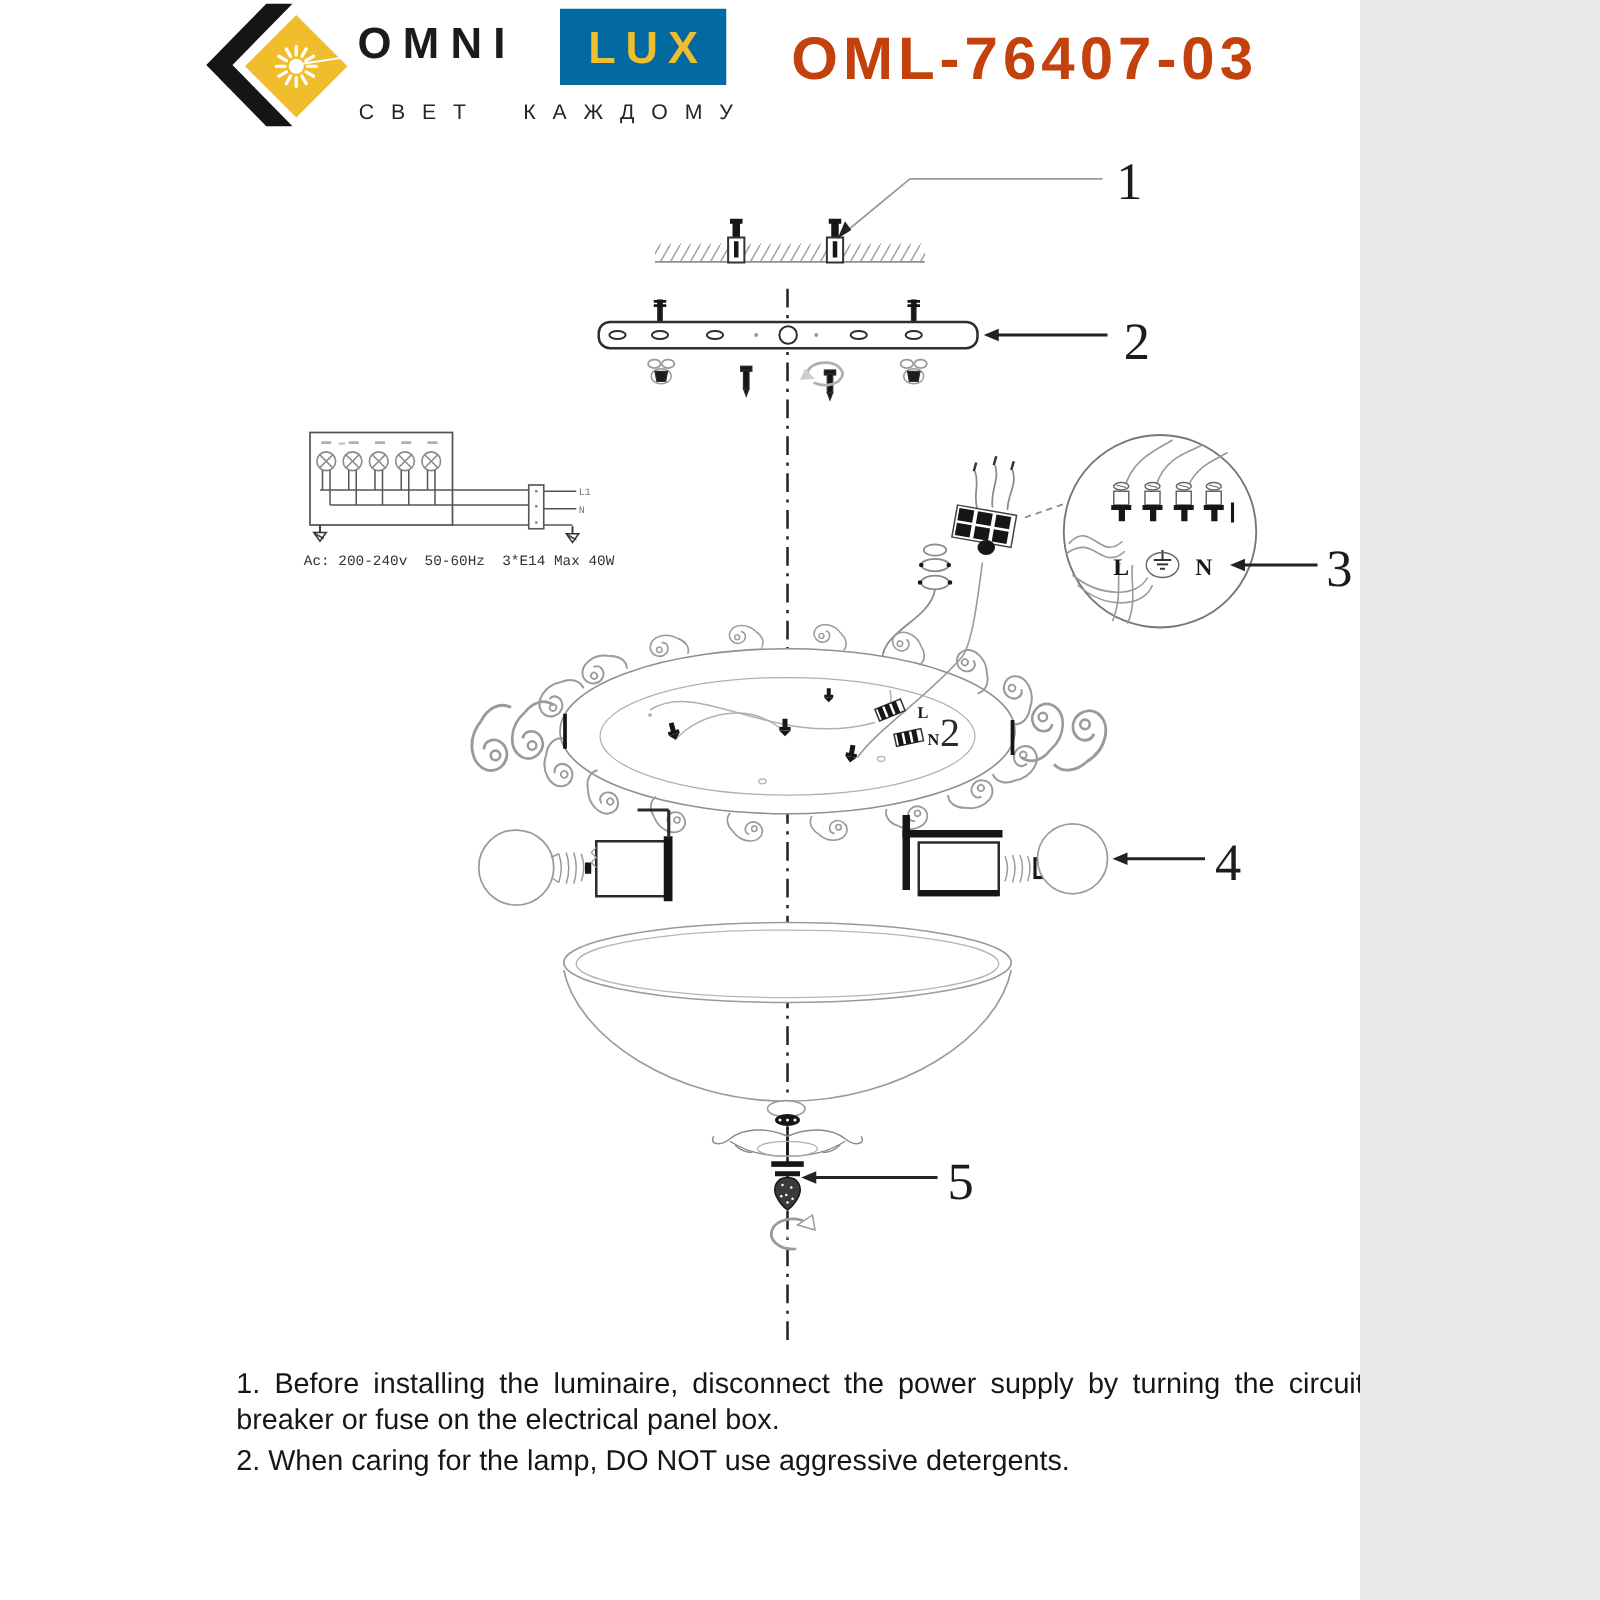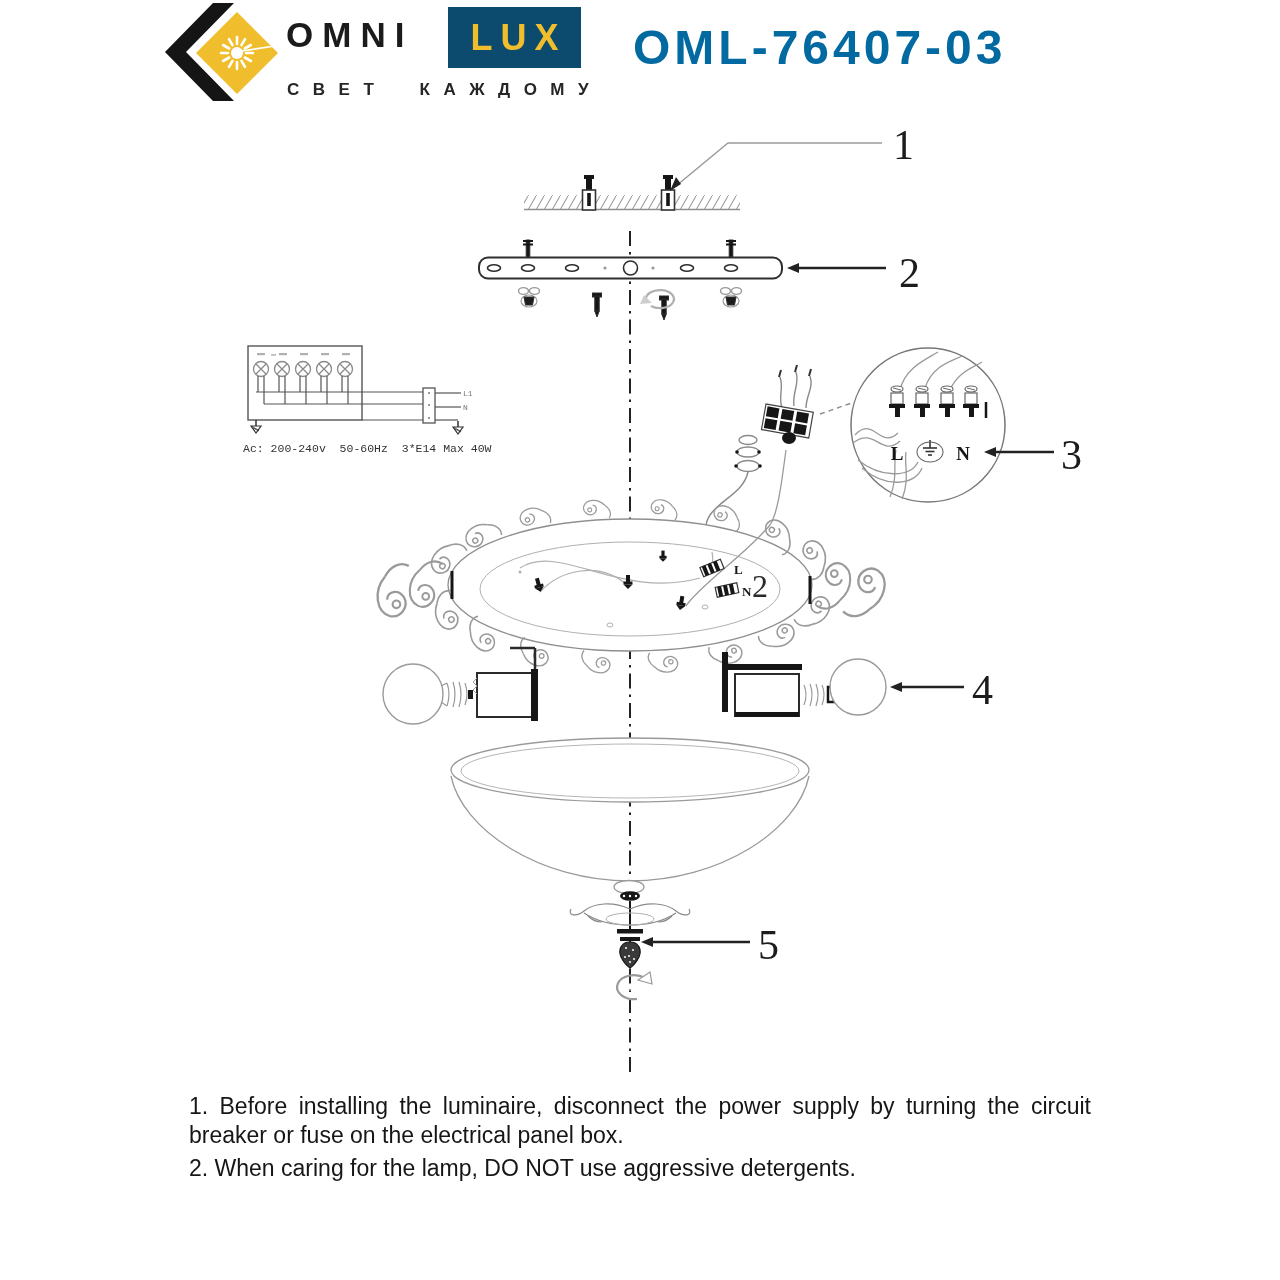--- a/index.html
+++ b/index.html
@@ -1,25 +1,25 @@
 <!DOCTYPE html>
 <html><head>
 <meta charset="utf-8">
 <style>
   html,body{margin:0;padding:0;background:#e8e8e8;}
-  .page{position:relative;width:1280px;height:1280px;background:#ffffff;
+  .page{position:relative;width:1088px;height:1280px;background:#ffffff;
         font-family:"Liberation Sans",sans-serif;overflow:hidden;color:#1a1a1a;}
   .abs{position:absolute;}
   
   .brand-primary{left:286px;top:15px;font-size:35px;font-weight:bold;letter-spacing:9px;color:#1b1b1b;}
-  .brand-box{left:448px;top:7px;width:133px;height:61px;background:#0c4a6e;
+  .brand-box{left:448px;top:7px;width:133px;height:61px;background:#0369a1;
              text-align:center;line-height:61px;}
   .brand-secondary{font-size:36px;font-weight:bold;letter-spacing:8px;padding-left:8px;color:#F0BE2C;}
-  .tagline{left:287px;top:80px;font-size:17px;font-weight:bold;letter-spacing:13.5px;word-spacing:14px;color:#262626;white-space:nowrap;}
-  .model{left:633px;top:20px;font-size:48px;font-weight:bold;letter-spacing:4px;color:#0369a1;white-space:nowrap;}
+  .tagline{left:287px;top:80px;font-size:17px;font-weight:normal;letter-spacing:13.5px;word-spacing:14px;color:#262626;white-space:nowrap;}
+  .model{left:633px;top:20px;font-size:48px;font-weight:bold;letter-spacing:4px;color:#c2410c;white-space:nowrap;}
   
   .diagram{left:0;top:0;width:1280px;height:1280px;}
   
   .instructions{left:185px;top:1088px;width:910px;font-size:23px;line-height:29px;color:#161616;}
   .instructions p{margin:4px;text-align:justify;}
 </style>
 </head>
 <body>
 
 <div class="page">

